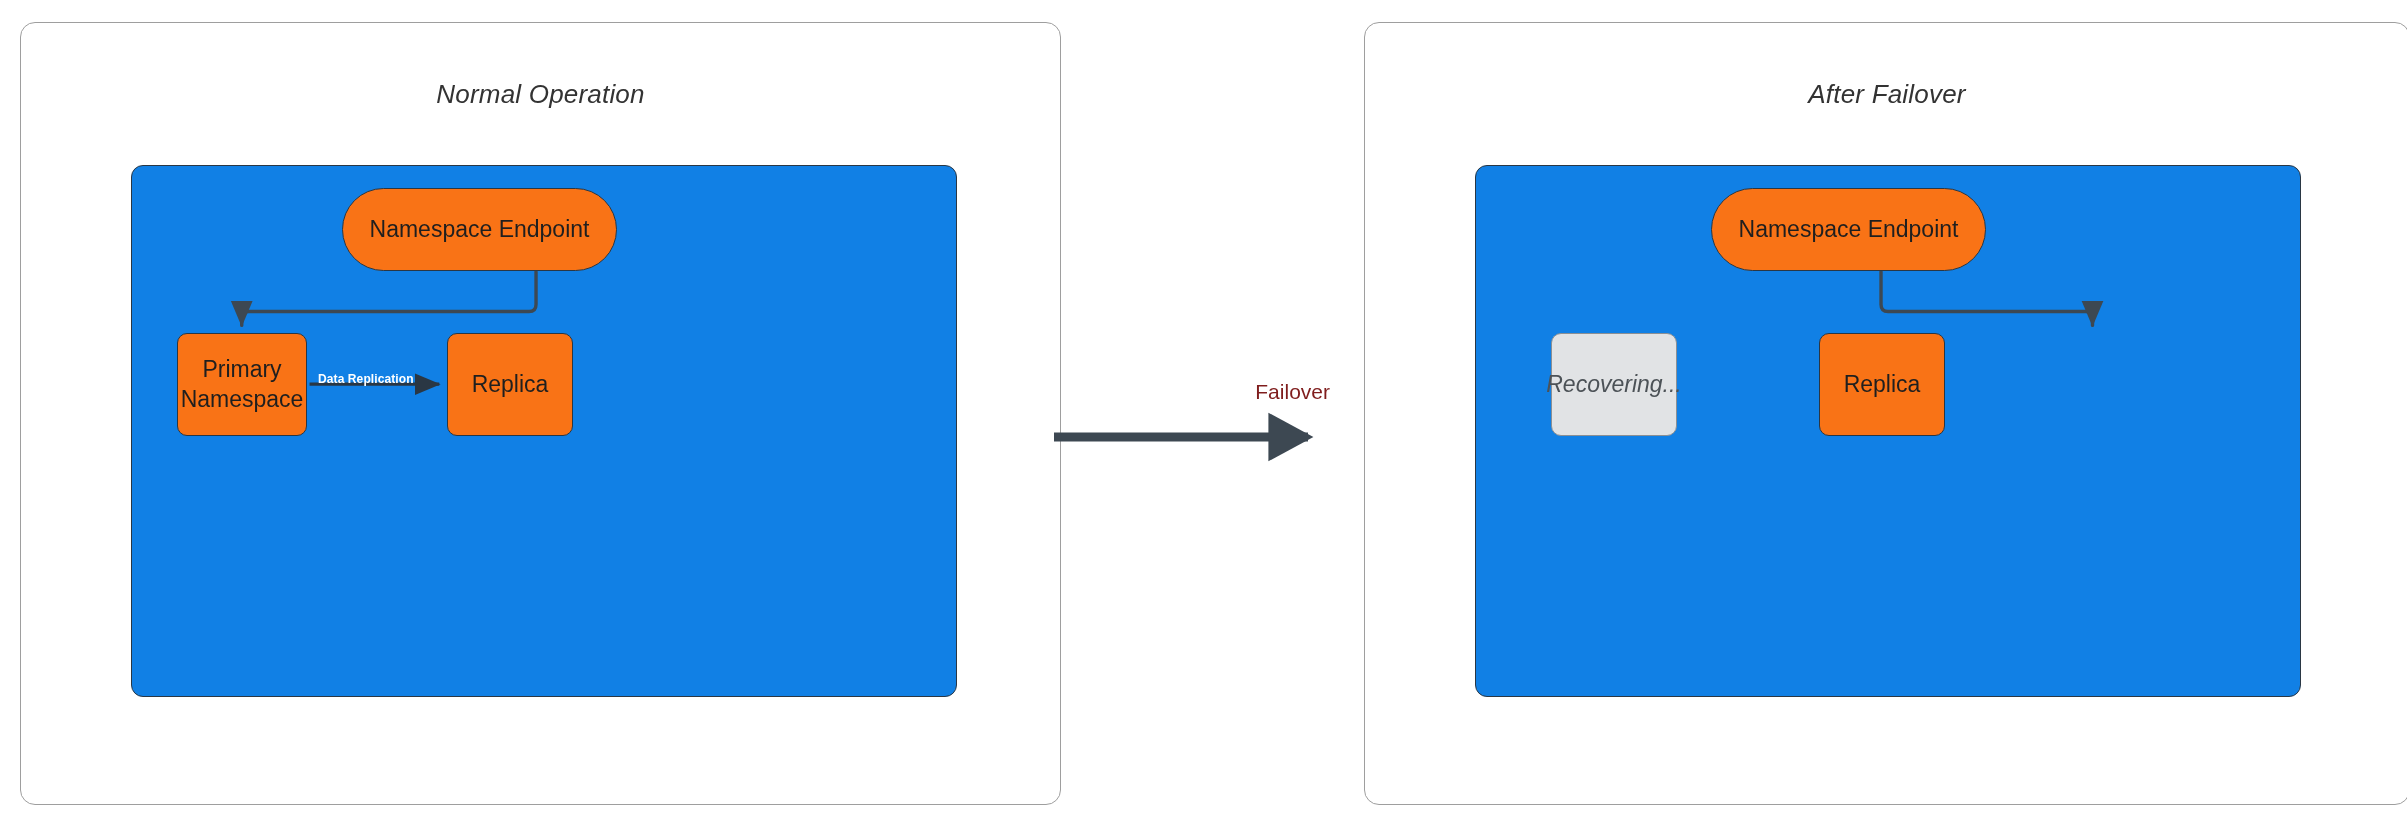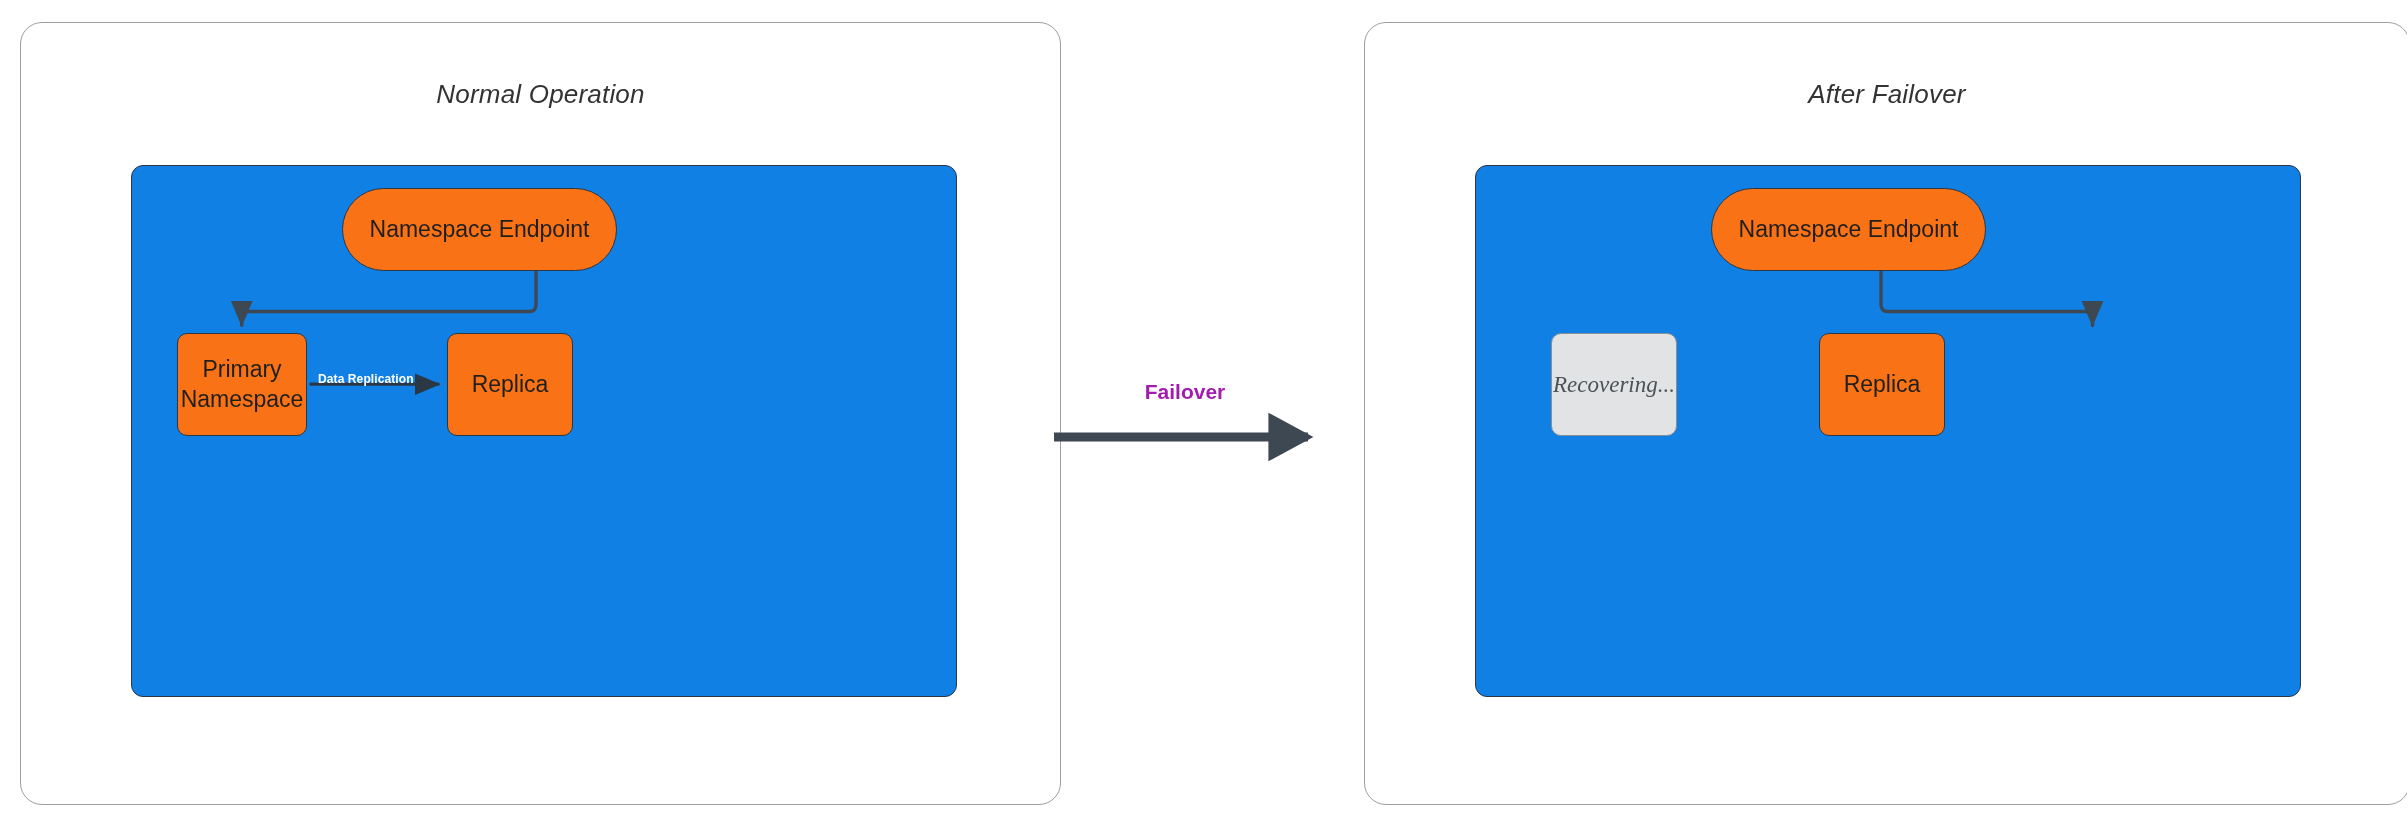--- a/index.html
+++ b/index.html
@@ -19,21 +19,21 @@
     left: 0; top: 0;
     width: 2407px;
     height: 828px;
   }
 
   
   .panel {
     position: absolute;
     background: #ffffff;
     border: 1.6px solid #9e9e9e;
-    border-radius: 22px;
+    border-radius: 15px;
     box-sizing: border-box;
   }
   #panel-left  { left: 20px;   top: 22px; width: 1041px; height: 783px; }
   #panel-right { left: 1340px; top: 22px; width: 1046px; height: 783px; margin-left: 24px; }
 
   .panel-title {
     position: absolute;
     top: 56px;
     left: 0;
     width: 100%;
@@ -82,21 +82,21 @@
     font-style: italic;
   }
 
   
   #node-endpoint-left { left: 210px; top: 22px;  width: 275px; height: 83px; }
   #node-primary-left  { left: 45px;  top: 167px; width: 130px; height: 103px; }
   #node-replica-left  { left: 315px; top: 167px; width: 126px; height: 103px; }
 
   
   #node-endpoint-right { left: 235px; top: 22px;  width: 275px; height: 83px; }
-  #node-recovering-right { left: 75px;  top: 167px; width: 126px; height: 103px; font-family: Liberation Serif, serif; }
+  #node-recovering-right { left: 75px;  top: 167px; width: 126px; height: 103px; }
   #node-replica-right  { left: 343px; top: 167px; width: 126px; height: 103px; }
 
   
   .conn-svg {
     position: absolute;
     left: 0; top: 0;
     width: 100%;
     height: 100%;
     overflow: visible;
     pointer-events: none;
@@ -117,24 +117,23 @@
     position: absolute;
     left: 1040px;
     top: 380px;
     width: 310px;
     height: 110px;
   }
   #failover-label {
     position: absolute;
     left: 0; top: 0;
     width: 290px;
-    text-align: center;
+    text-align: right;
     font-size: 21px;
-    color: #a21caf;
-    font-weight: bold;
+    color: #7f1d1d;
   }
 </style>
 </head>
 <body>
 
 <div id="stage">
 
   <div class="panel" id="panel-left">
 
     <div class="panel-title">Normal Operation</div>

